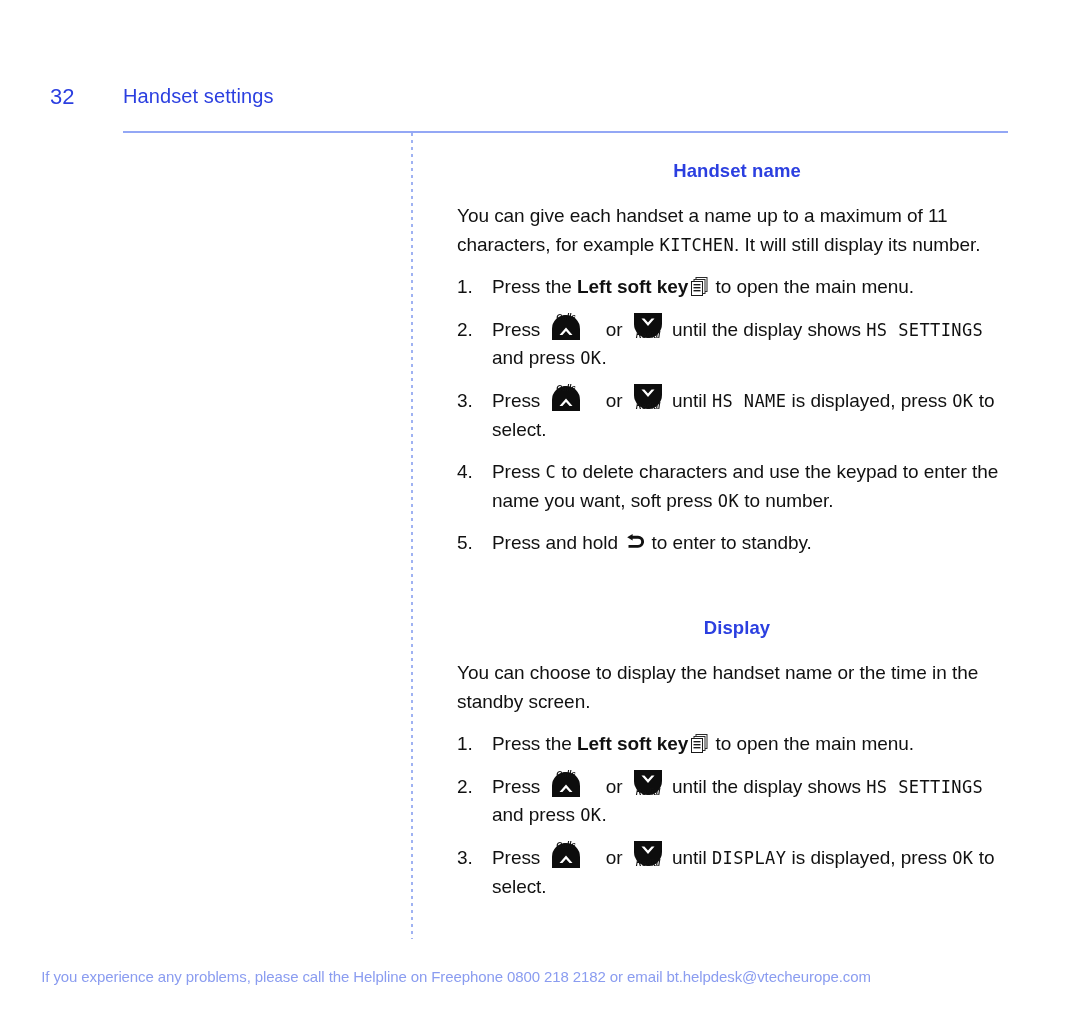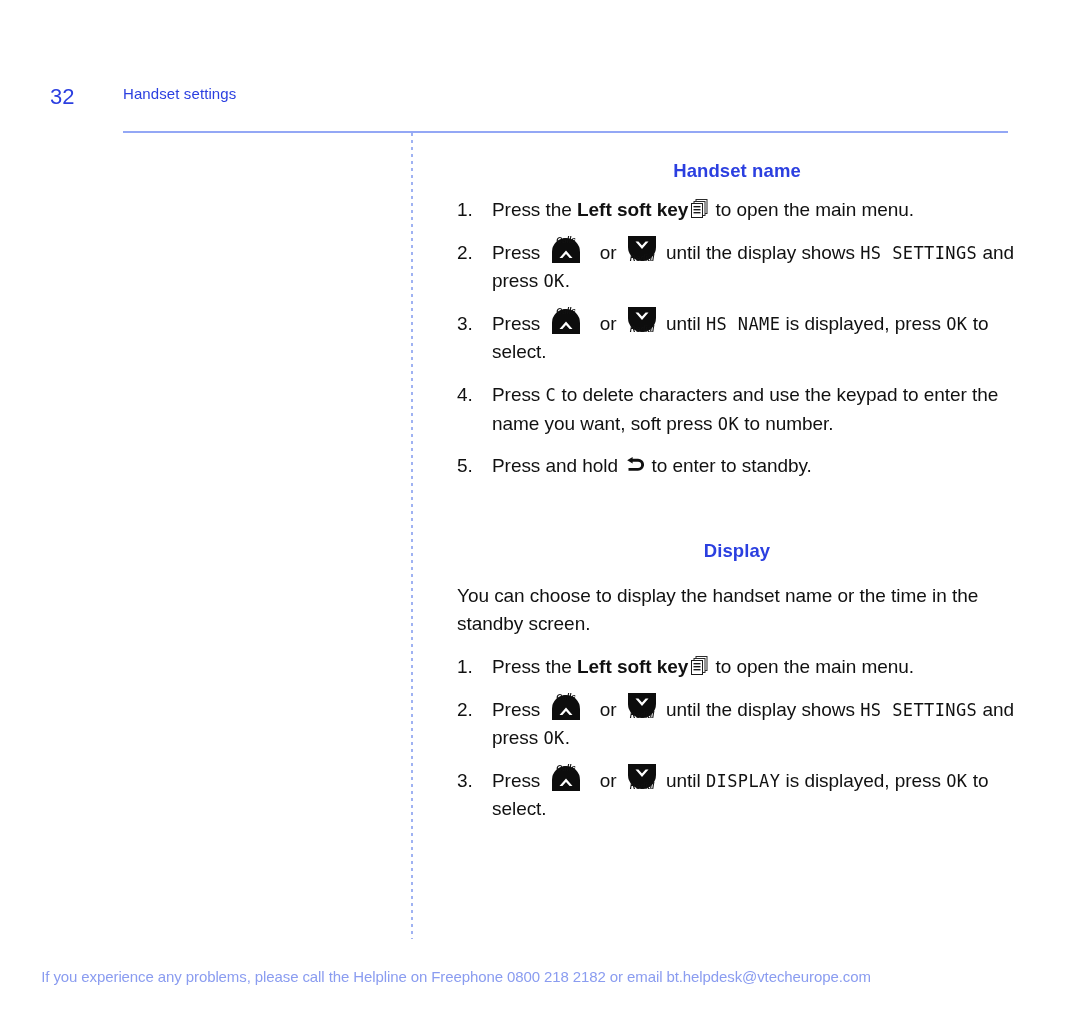--- a/index.html
+++ b/index.html
@@ -34,21 +34,21 @@
     left: 50px;
     top: 0;
     font-size: 22px;
     color: #2b3fe0;
     letter-spacing: 0px;
   }
   .header-title {
     position: absolute;
     left: 123px;
     top: 1px;
-    font-size: 15px;
+    font-size: 20px;
     color: #2b3fe0;
     letter-spacing: 0.1px;
   }
   .header-rule {
     position: absolute;
     left: 123px;
     top: 131px;
     width: 885px;
     height: 2px;
     background: #93a7f5;
@@ -138,21 +138,21 @@
   .icon-softkey {
     width: 17px;
     height: 19px;
     margin: -4px 2px 0 3px;
   }
 
   
   .icon-upkey {
     width: 34px;
     height: 30px;
-    margin: -9px 12px 0 3px;
+    margin: -9px 18px 0 3px;
   }
   
   .icon-downkey {
     width: 34px;
     height: 30px;
     margin: -8px 2px 0 3px;
   }
 
   
   .icon-return {
@@ -183,20 +183,21 @@
   <div class="page-header">
     <span class="page-number">32</span>
     <span class="header-title">Handset settings</span>
   </div>
 
   <div class="header-rule"></div>
   <div class="v-divider"></div>
 
   <div class="content" id="content">
       <div class="section-heading" style="margin-top: 0px;">Handset name</div>
+      <p class="intro" style="margin-top: 20px;"><span>You can give each handset a name up to a maximum of 11 characters, for example </span><span class="lcd">KITCHEN</span><span>. It will still display its number.</span></p>
       <ol class="steps" style="margin-top: 14px;">
         <li style="margin-top: 0px;"><span class="num">1.</span><span><span>Press the </span><span class="bold">Left soft key</span><span class="icon icon-softkey"><svg viewBox="0 0 17 19" width="17" height="19">
                 <rect x="5" y="0.5" width="11" height="14" fill="#ffffff" stroke="#2b2b2b" stroke-width="1"></rect>
                 <rect x="3" y="2.5" width="11" height="14" fill="#ffffff" stroke="#2b2b2b" stroke-width="1"></rect>
                 <rect x="0.5" y="4.5" width="11" height="14" fill="#ffffff" stroke="#1a1a1a" stroke-width="1"></rect>
                 <rect x="2.5" y="7" width="7" height="1.4" fill="#1a1a1a"></rect>
                 <rect x="2.5" y="10" width="7" height="1.4" fill="#1a1a1a"></rect>
                 <rect x="2.5" y="13" width="7" height="1.4" fill="#1a1a1a"></rect>
               </svg></span><span> to open the main menu.</span></span></li>
         <li style="margin-top: 14px;"><span class="num">2.</span><span><span>Press </span><span class="icon icon-upkey"><svg viewBox="0 0 34 30" width="34" height="30">

